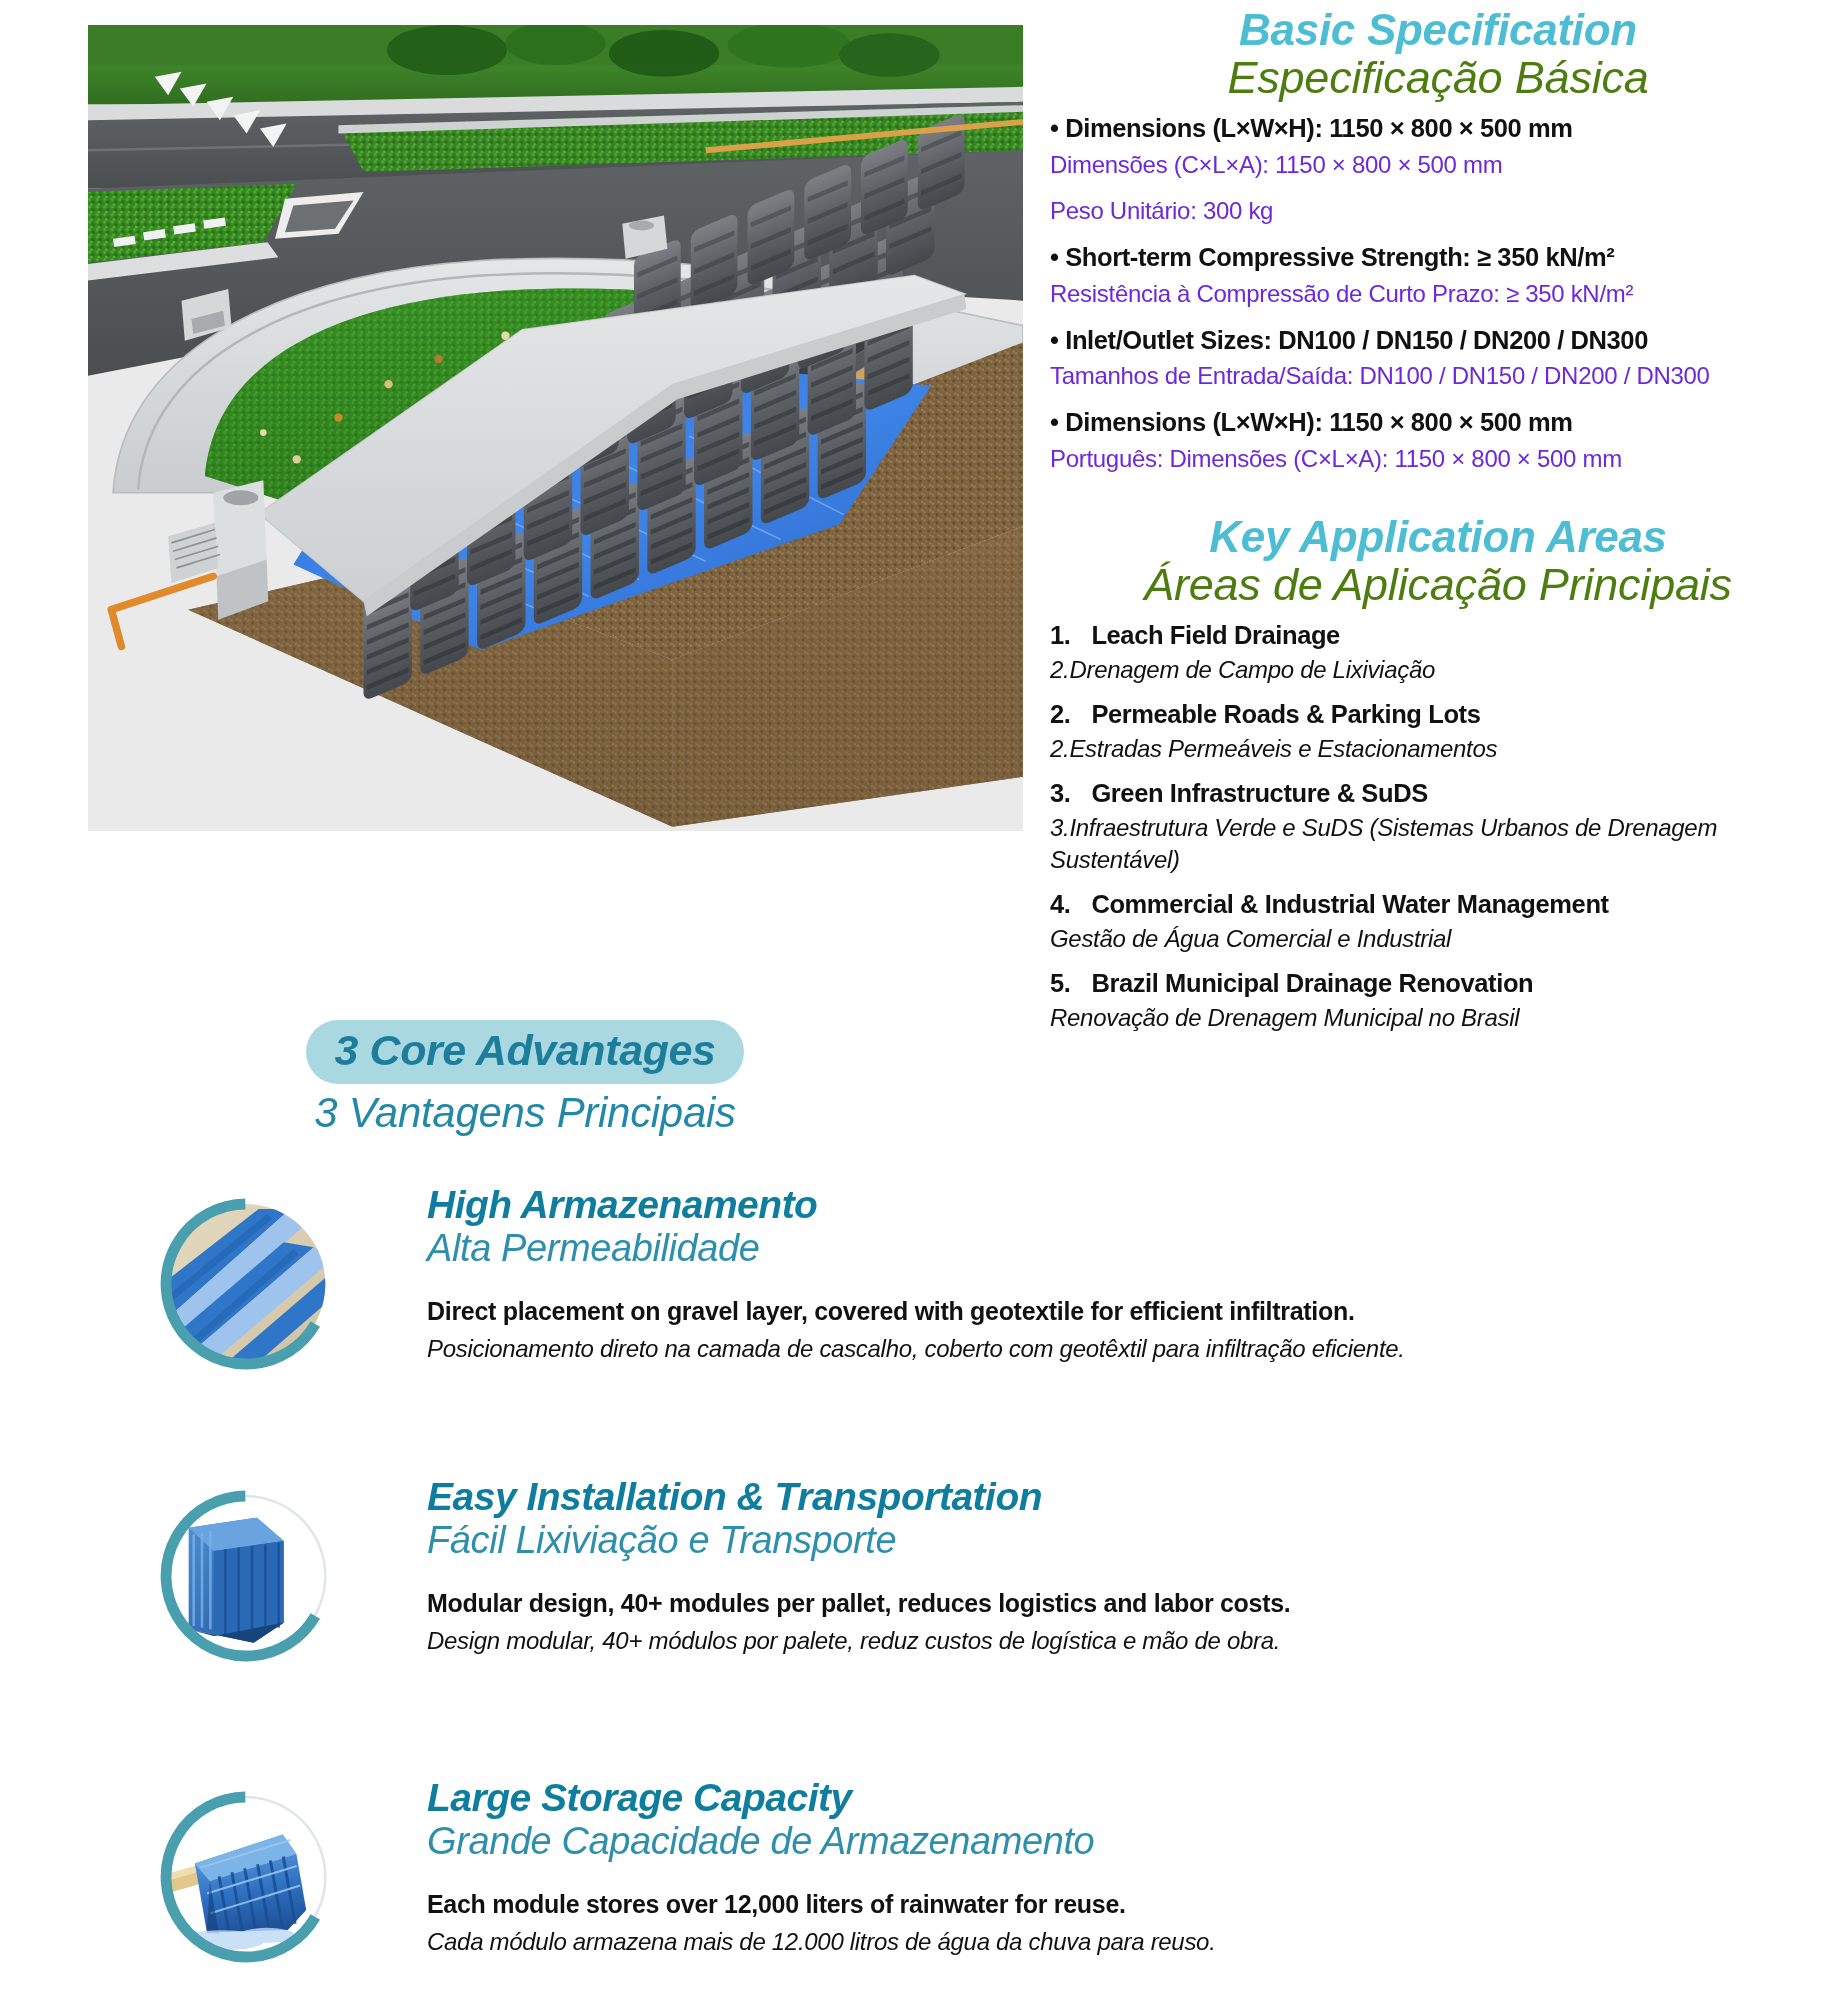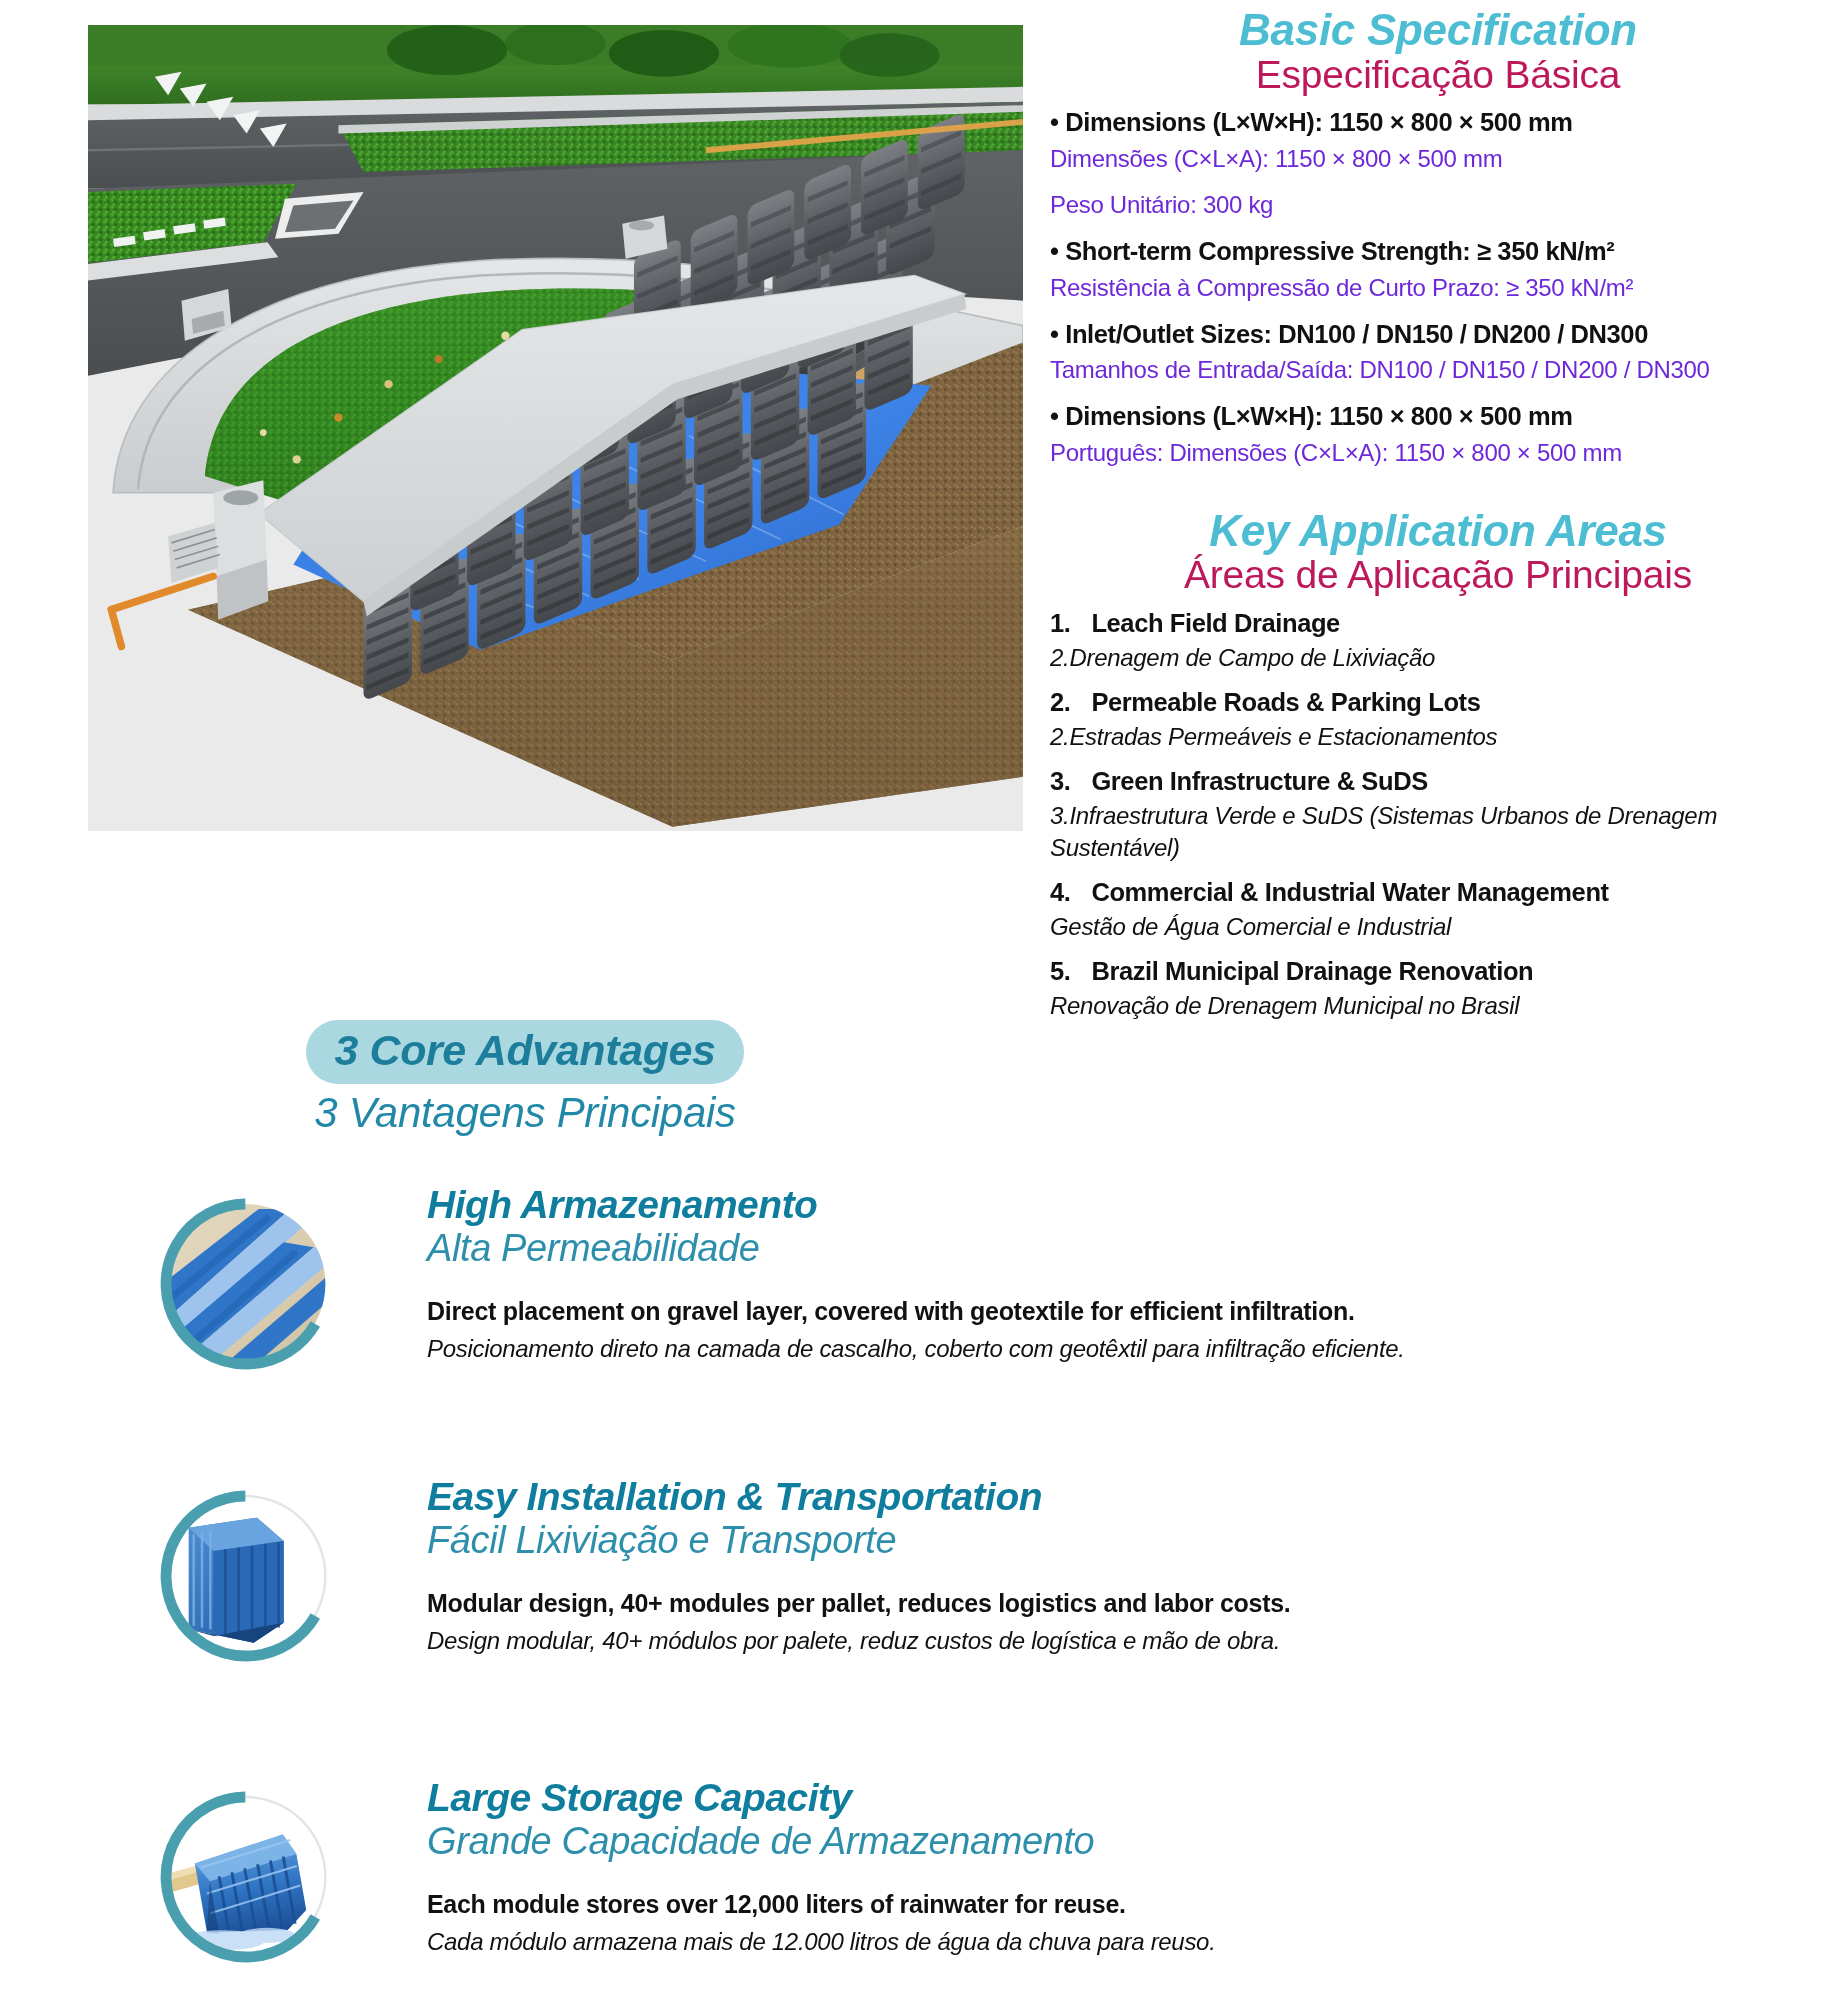--- a/index.html
+++ b/index.html
@@ -28,22 +28,22 @@
     left: 1050px; top: 8.3px;
     width: 776px;
   }
   .sec-title { text-align: center; line-height: 1.02; margin-bottom: 11.7px; }
   .sec-title .en {
     font-size: 44px; font-weight: 700; font-style: italic;
     color: #4cbdd2; letter-spacing: -0.3px;
     font-stretch: condensed;
   }
   .sec-title .pt {
-    font-size: 39px; font-weight: 400; 
-    color: #be185d; letter-spacing: -0.2px; display:block; margin-top: 1.7px;
+    font-size: 45px; font-weight: 400; font-style: italic;
+    color: #4d7c0f; letter-spacing: -0.2px; display:block; margin-top: 1.7px;
   }
 
   .spec-list { margin-top: 6.7px; }
   .spec-item { margin-bottom: 14px; }
   .spec-en {
     font-size: 25.5px; font-weight: 700; color: #111;
     line-height: 1.30; letter-spacing: -0.4px;
   }
   .spec-pt {
     font-size: 24px; color: #6d28d9;

